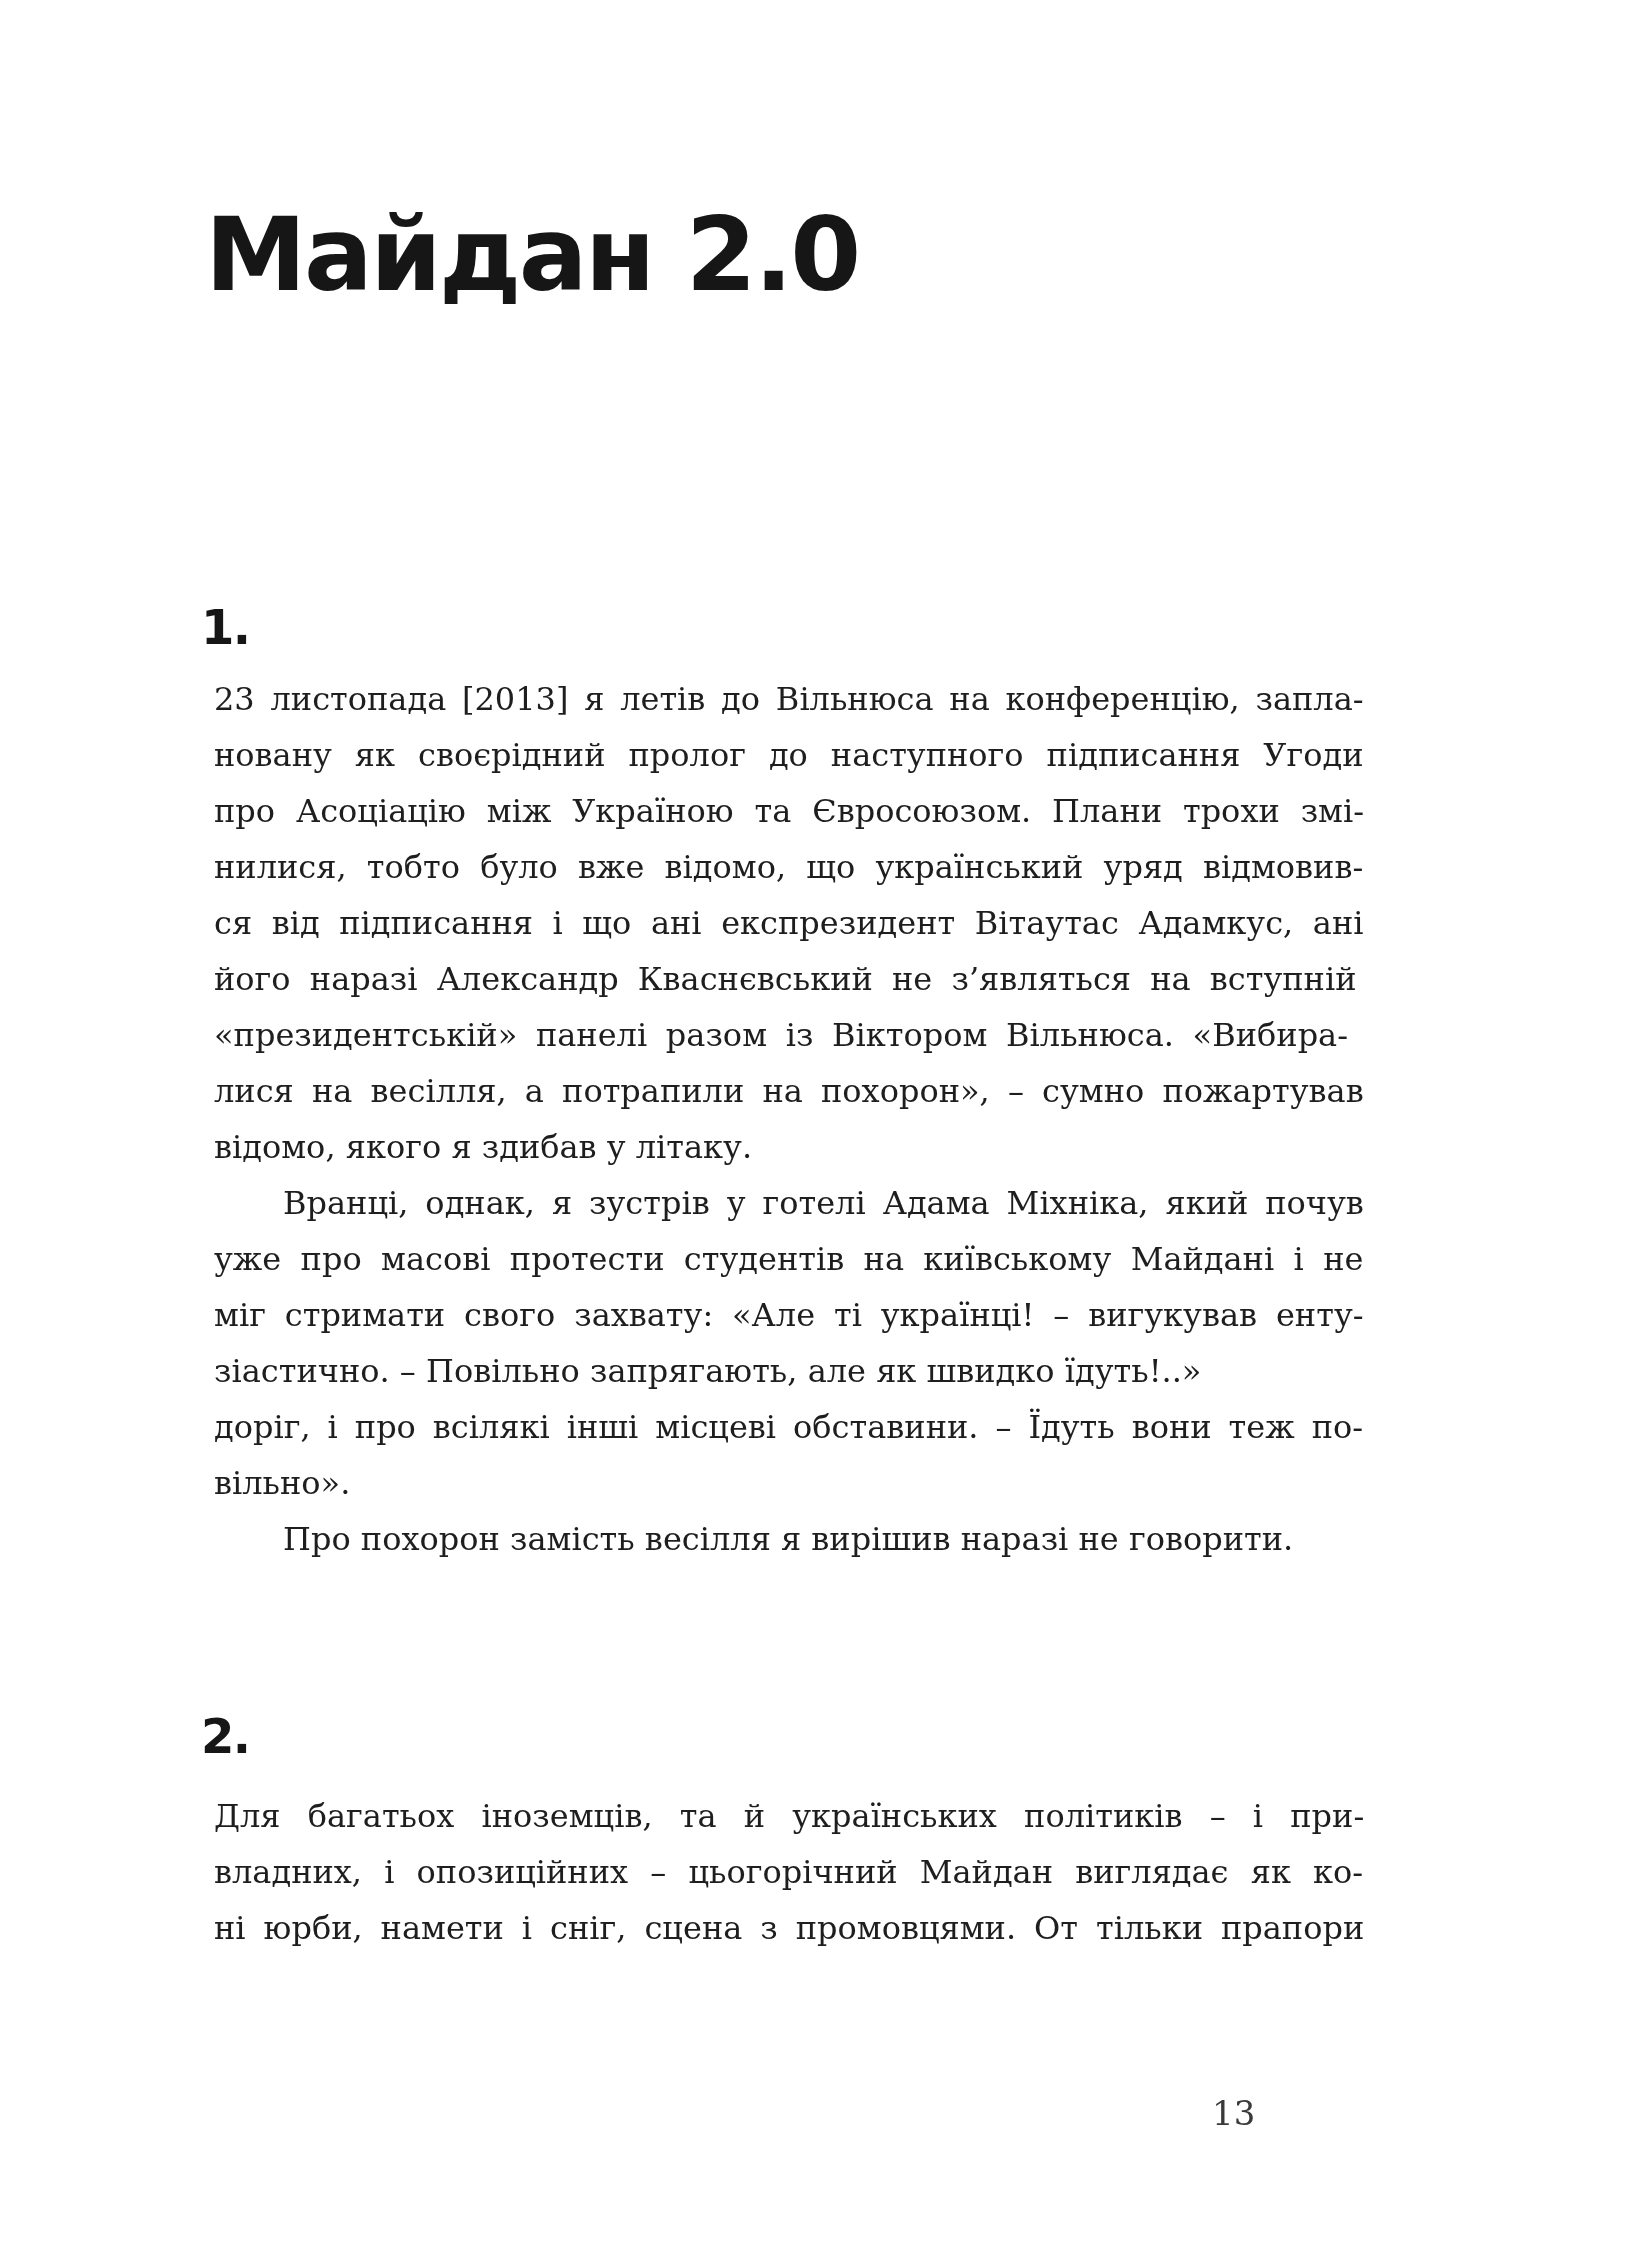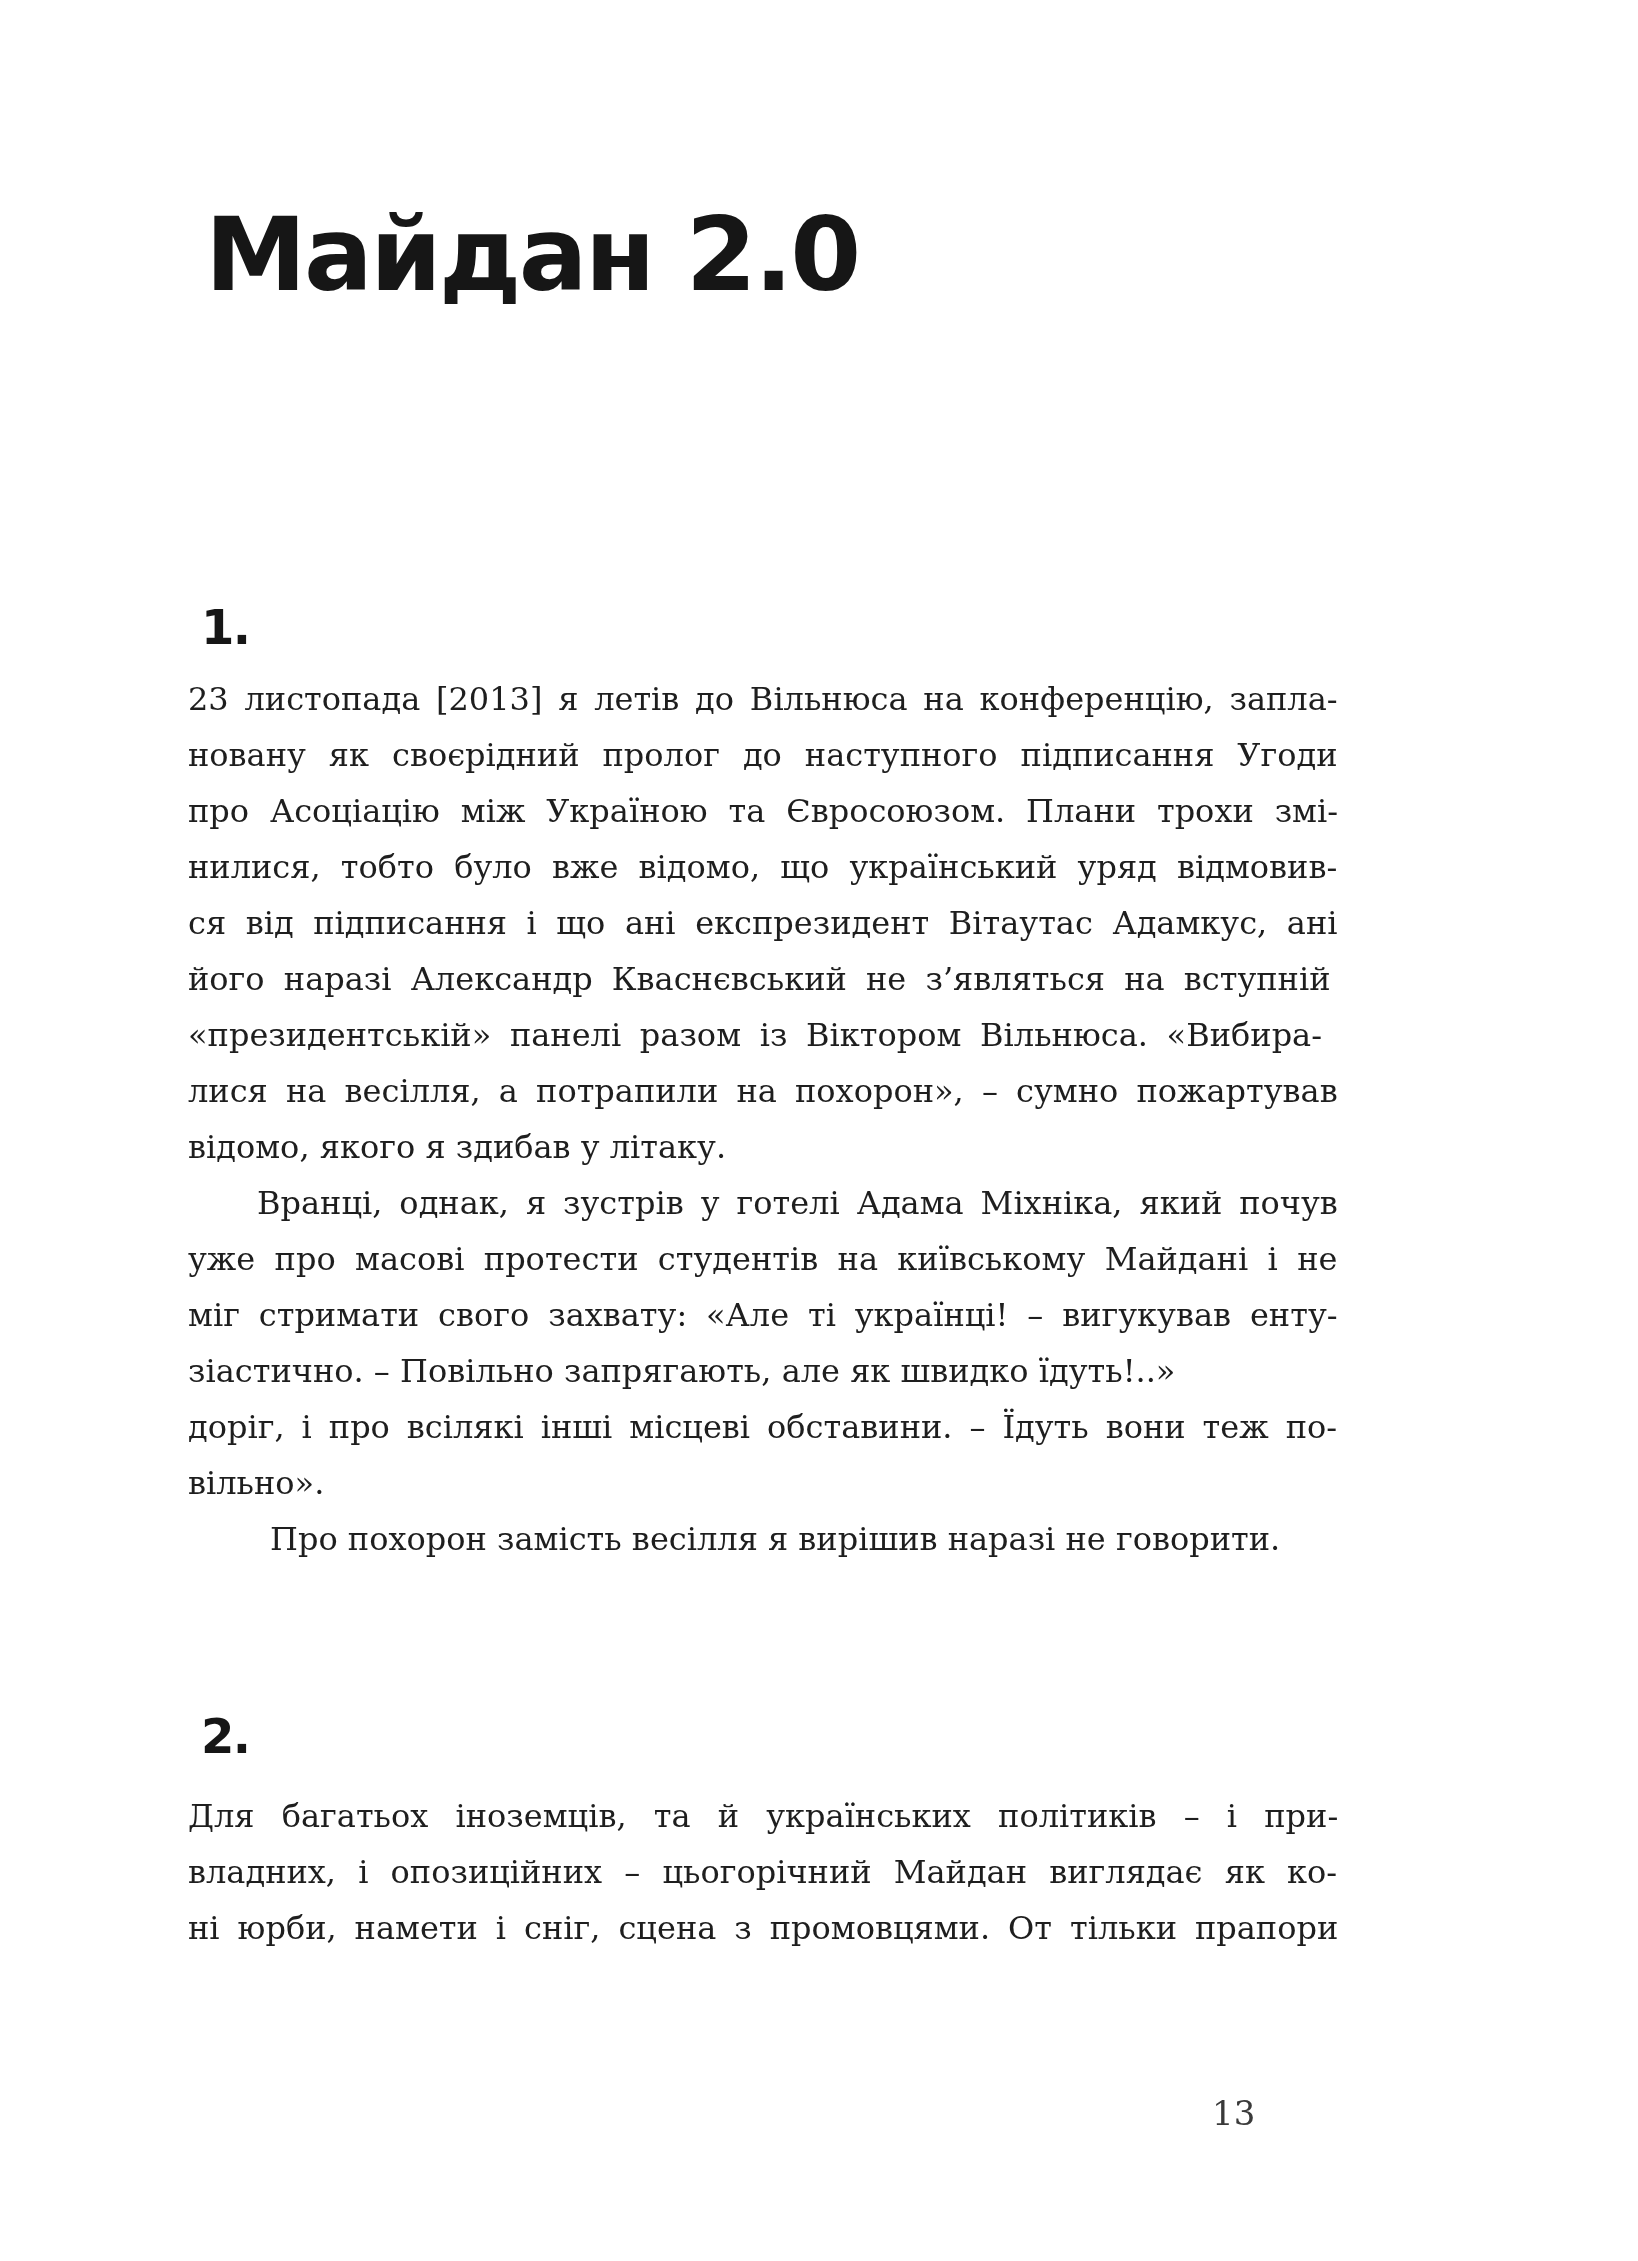--- a/index.html
+++ b/index.html
@@ -9,21 +9,21 @@
     position: absolute; left: 205px; top: 195px;
     font-family: "DejaVu Sans", sans-serif; font-weight: bold;
     font-size: 102px; line-height: 119px; letter-spacing: -2.6px; color: #161616; margin: 0;
   }
   .section-num {
     position: absolute; left: 201px;
     font-family: "DejaVu Sans", sans-serif; font-weight: bold;
     font-size: 48px; line-height: 51px; letter-spacing: -1.7px; color: #161616; margin: 0;
   }
   .text-block {
-    position: absolute; left: 188px; width: 1164px;
+    position: absolute; left: 214px; width: 1164px;
     font-family: "DejaVu Serif", serif; font-size: 32px; line-height: 56px; color: #1e1e1e;
   }
   .ln {
     display: block; white-space: nowrap; height: 56px;
     text-align: justify; text-align-last: justify;
   }
   .ln.last { text-align-last: left; }
   .ln.indent { padding-left: 69px; }
   .page-number {
     position: absolute; left: 1212px; top: 2092px;
@@ -49,21 +49,21 @@
     <div class="ln" style="white-space: nowrap;"><span style="white-space: nowrap; display: inline-block; word-spacing: 9px;">його наразі Александр Кваснєвський не з’являться на вступній</span></div>
     <div class="ln" style="white-space: nowrap;"><span style="white-space: nowrap; display: inline-block; word-spacing: 8.5px;">«президентській» панелі разом із Віктором Вільнюса. «Вибира-</span></div>
     <div class="ln" style="white-space: nowrap;"><span style="white-space: nowrap; display: inline-block; word-spacing: 8px;">лися на весілля, а потрапили на похорон», – сумно пожартував</span></div>
     <div class="ln last" style="white-space: nowrap;"><span style="white-space: nowrap; display: inline-block;">відомо, якого я здибав у літаку.</span></div>
     <div class="ln indent" style="white-space: nowrap;"><span style="white-space: nowrap; display: inline-block; word-spacing: 6.8px;">Вранці, однак, я зустрів у готелі Адама Міхніка, який почув</span></div>
     <div class="ln" style="white-space: nowrap;"><span style="white-space: nowrap; display: inline-block; word-spacing: 9.2px;">уже про масові протести студентів на київському Майдані і не</span></div>
     <div class="ln" style="white-space: nowrap;"><span style="white-space: nowrap; display: inline-block; word-spacing: 8.7px;">міг стримати свого захвату: «Але ті українці! – вигукував енту-</span></div>
     <div class="ln last" style="white-space: nowrap;"><span style="white-space: nowrap; display: inline-block;">зіастично. – Повільно запрягають, але як швидко їдуть!..»</span></div>
     <div class="ln" style="white-space: nowrap;"><span style="white-space: nowrap; display: inline-block; word-spacing: 6.8px;">доріг, і про всілякі інші місцеві обставини. – Їдуть вони теж по-</span></div>
     <div class="ln last" style="white-space: nowrap;"><span style="white-space: nowrap; display: inline-block;">вільно».</span></div>
-    <div class="ln indent last" style="white-space: nowrap;"><span style="white-space: nowrap; display: inline-block; margin-left: 13px;">Про похорон замість весілля я вирішив наразі не говорити.</span></div>
+    <div class="ln indent last" style="white-space: nowrap;"><span style="white-space: nowrap; display: inline-block;">Про похорон замість весілля я вирішив наразі не говорити.</span></div>
   </div>
 
   <h2 class="section-num" style="top:1711px;">2.</h2>
 
   <div class="text-block" style="top:1788px;">
     <div class="ln" style="white-space: nowrap;"><span style="white-space: nowrap; display: inline-block; word-spacing: 17px;">Для багатьох іноземців, та й українських політиків – і при-</span></div>
     <div class="ln" style="white-space: nowrap;"><span style="white-space: nowrap; display: inline-block; word-spacing: 12px;">владних, і опозиційних – цьогорічний Майдан виглядає як ко-</span></div>
     <div class="ln" style="white-space: nowrap;"><span style="white-space: nowrap; display: inline-block; word-spacing: 7.8px;">ні юрби, намети і сніг, сцена з промовцями. От тільки прапори</span></div>
   </div>
 

